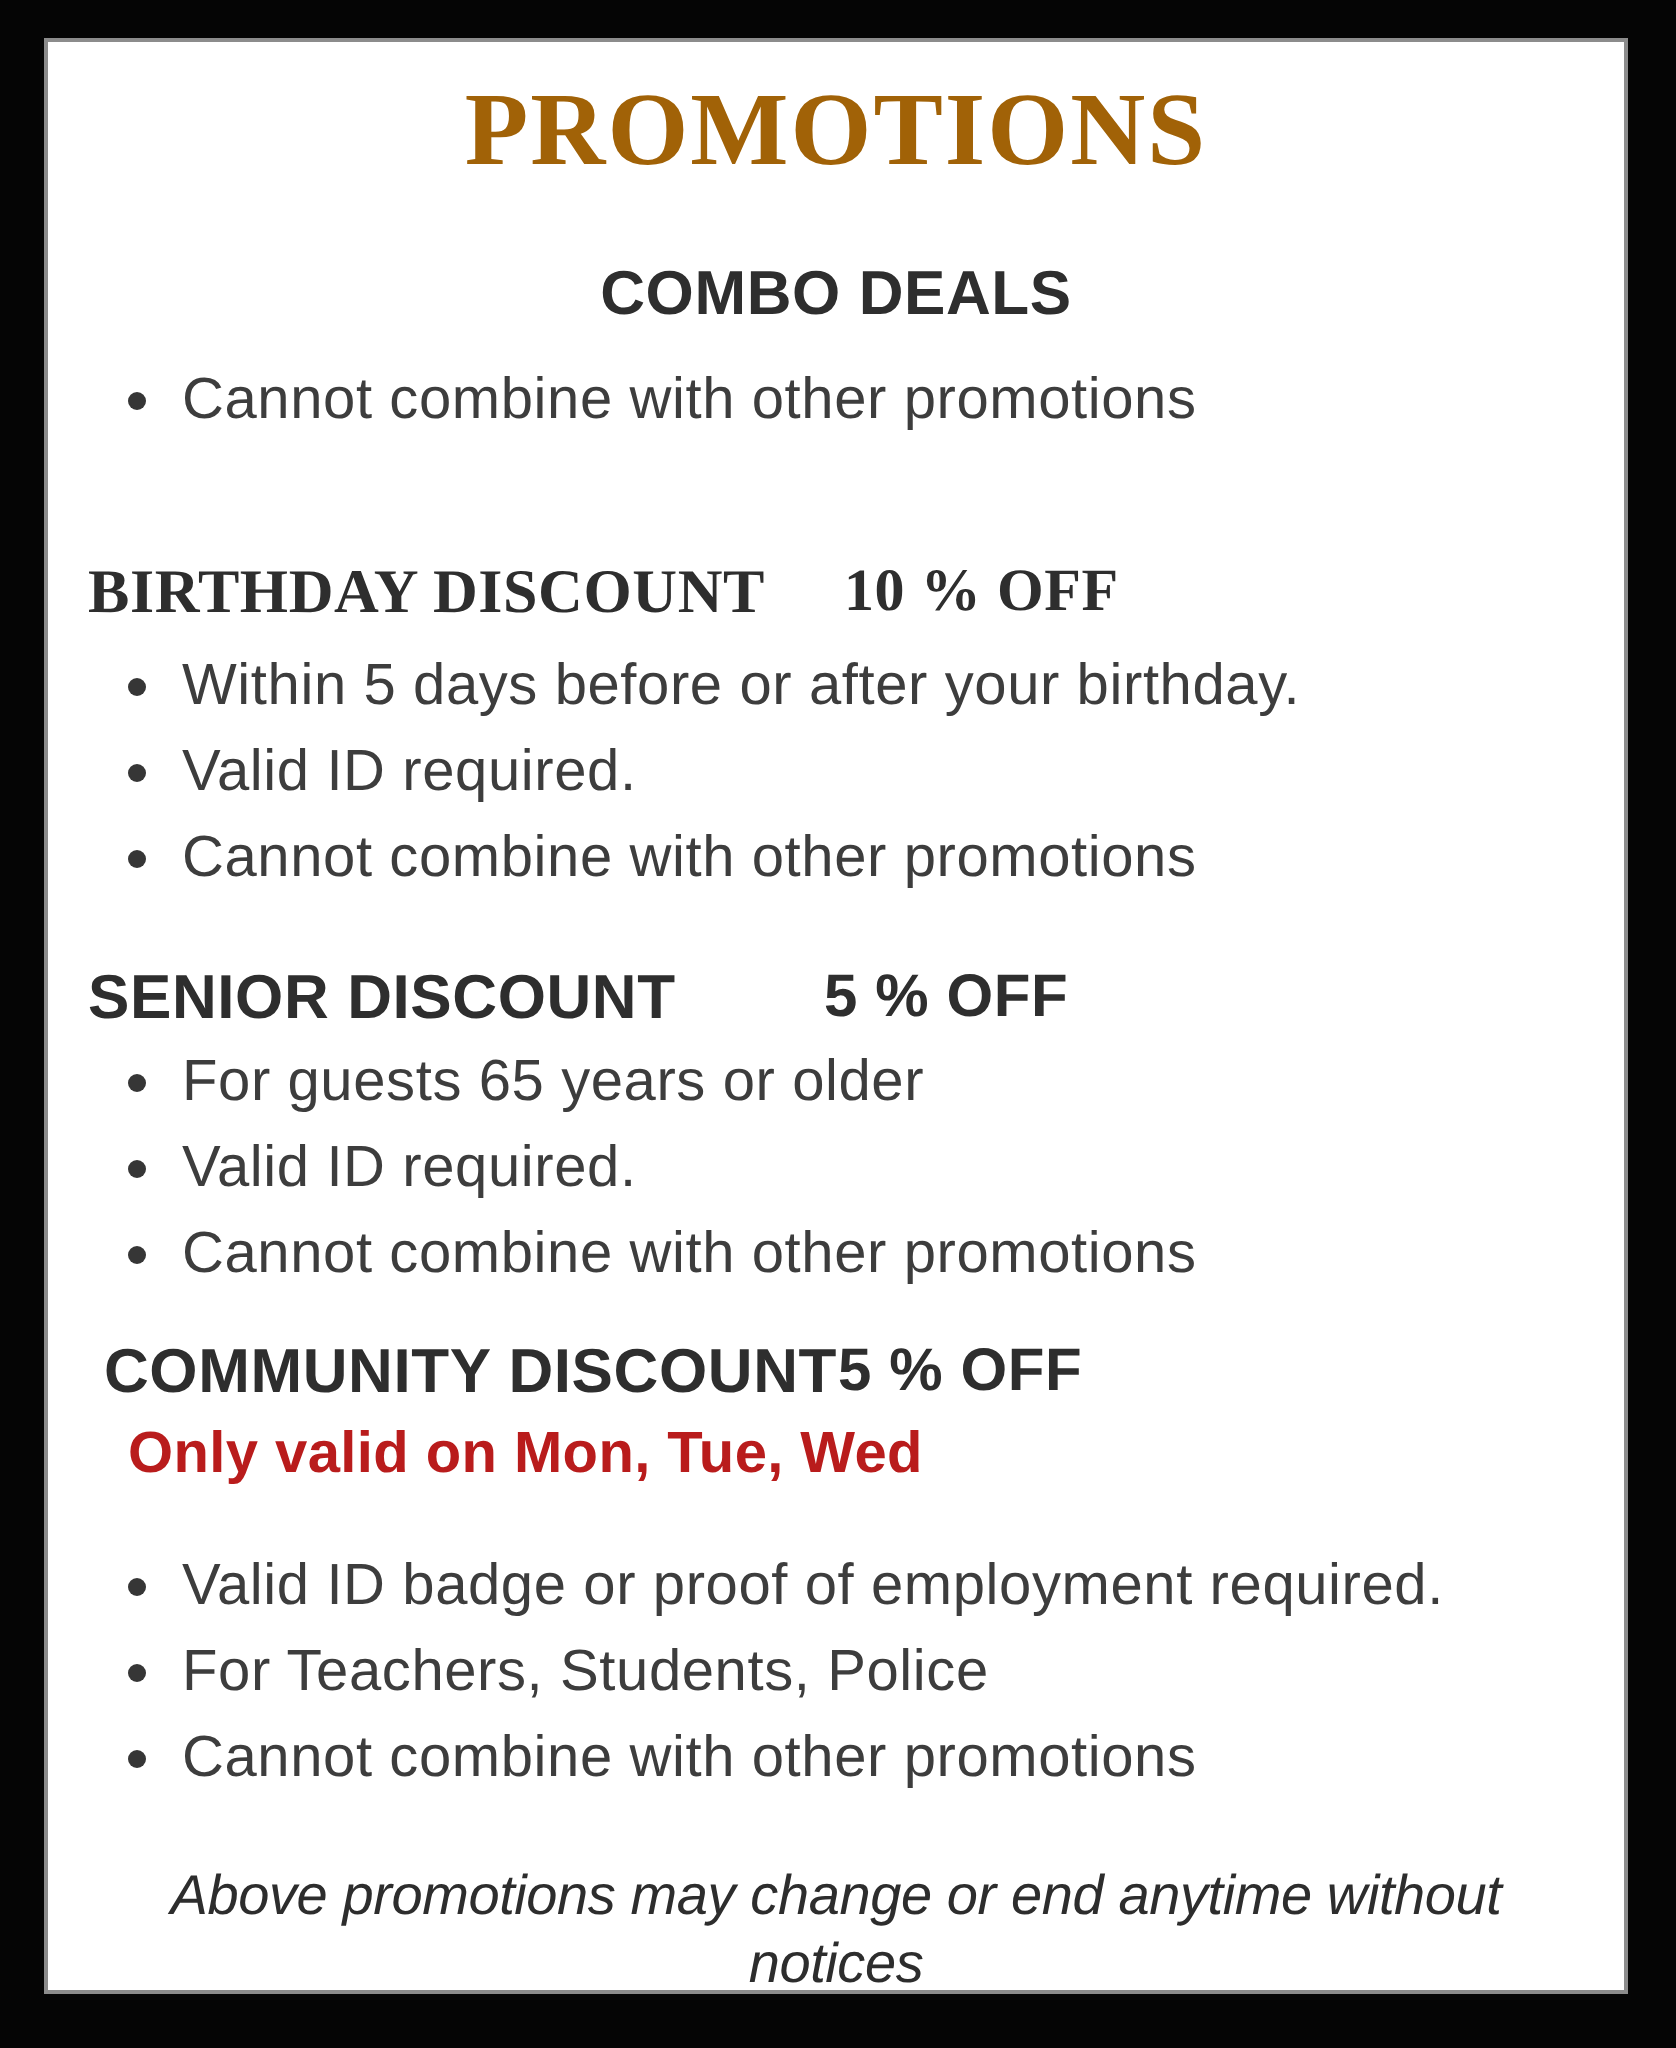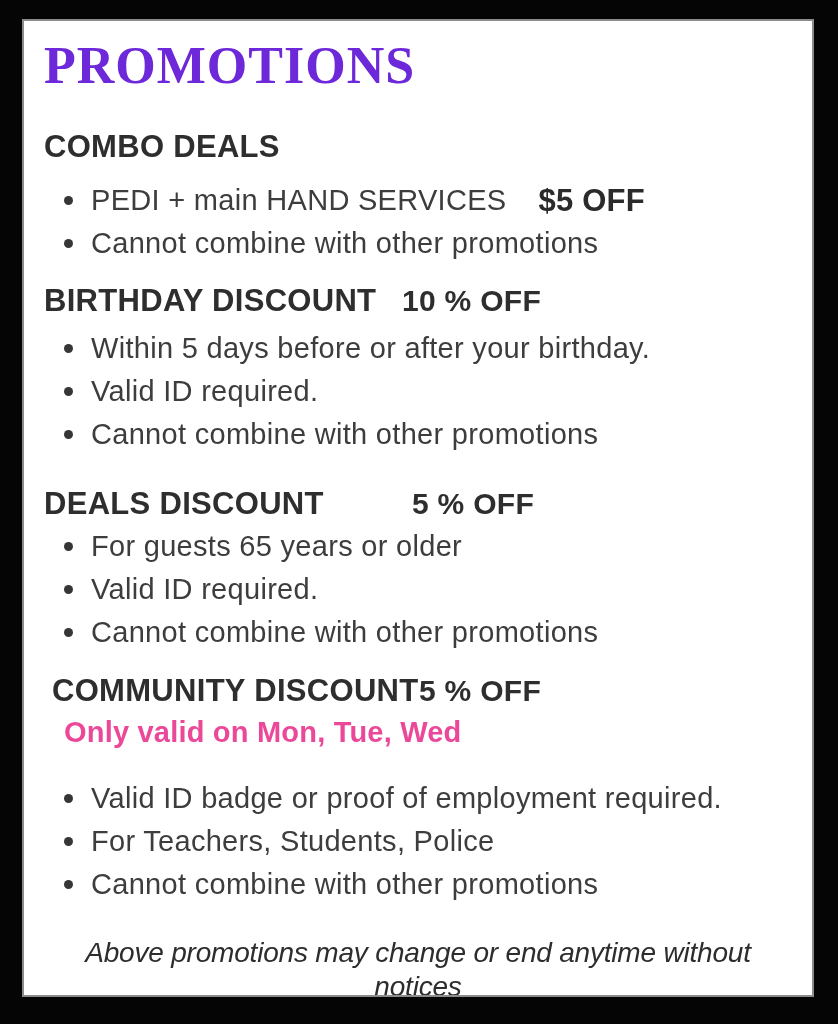--- a/index.html
+++ b/index.html
@@ -30,54 +30,55 @@
     box-sizing: border-box;
     padding: 0 20px;
     overflow: hidden;
   }
   .title {
     font-family: "Liberation Serif", serif;
     font-weight: 700;
     font-size: 52px;
     line-height: 1;
     letter-spacing: 1px;
-    color: #6d28d9;
+    text-align: center;
+    color: #a16207;
     margin: 19px 0 0 0;
   }
   .sec-head {
     position: relative;
     font-weight: 700;
     font-size: 31px;
     line-height: 31px;
     color: #2e2e2e;
     letter-spacing: 0.3px;
     white-space: nowrap;
   }
   .offer {
     position: absolute;
     top: 0;
     font-weight: 700;
     font-size: 30px;
     line-height: 31px;
     color: #2e2e2e;
   }
-  .s1 .sec-head { margin-top: 39px; }
-  .s2 .sec-head { margin-top: 20px; }
+  .s1 .sec-head { margin-top: 39px; text-align: center; }
+  .s2 .sec-head { margin-top: 58px; font-family: Liberation Serif, serif; }
   .s3 .sec-head { margin-top: 32px; }
   .s4 .sec-head { margin-top: 21px; padding-left: 8px; }
-  .s2 .offer { left: 358px; }
+  .s2 .offer { left: 378px; }
   .s3 .offer { left: 368px; }
   .s4 .offer { left: 375px; }
   .subheading {
     margin-top: 12px;
     margin-left: 20px;
     font-weight: 700;
     font-size: 29px;
     line-height: 29px;
-    color: #ec4899;
+    color: #b91c1c;
     letter-spacing: 0.2px;
   }
   ul.bullets {
     list-style: none;
     margin: 0;
     padding: 0 0 0 20px;
   }
   .s1 ul.bullets { margin-top: 17px; }
   .s2 ul.bullets { margin-top: 11px; }
   .s3 ul.bullets { margin-top: 6px; text-align: right; }
@@ -125,25 +126,20 @@
 
     <h1 class="title">PROMOTIONS</h1>
 
     <section class="sec s1">
       <div class="sec-head">
         <span>COMBO DEALS</span>
       </div>
       <ul class="bullets">
         <li class="bullet">
           <span class="dot"></span>
-          <span class="btext">PEDI + main HAND SERVICES</span>
-          <span class="highlight">$5 OFF</span>
-        </li>
-        <li class="bullet">
-          <span class="dot"></span>
           <span class="btext">Cannot combine with other promotions</span>
         </li>
       </ul>
     </section>
 
     <section class="sec s2">
       <div class="sec-head">
         <span>BIRTHDAY DISCOUNT</span>
         <span class="offer">10 % OFF</span>
       </div>
@@ -158,21 +154,21 @@
         </li>
         <li class="bullet">
           <span class="dot"></span>
           <span class="btext">Cannot combine with other promotions</span>
         </li>
       </ul>
     </section>
 
     <section class="sec s3">
       <div class="sec-head">
-        <span>DEALS DISCOUNT</span>
+        <span>SENIOR DISCOUNT</span>
         <span class="offer">5 % OFF</span>
       </div>
       <ul class="bullets">
         <li class="bullet">
           <span class="dot"></span>
           <span class="btext">For guests 65 years or older</span>
         </li>
         <li class="bullet">
           <span class="dot"></span>
           <span class="btext">Valid ID required.</span>

